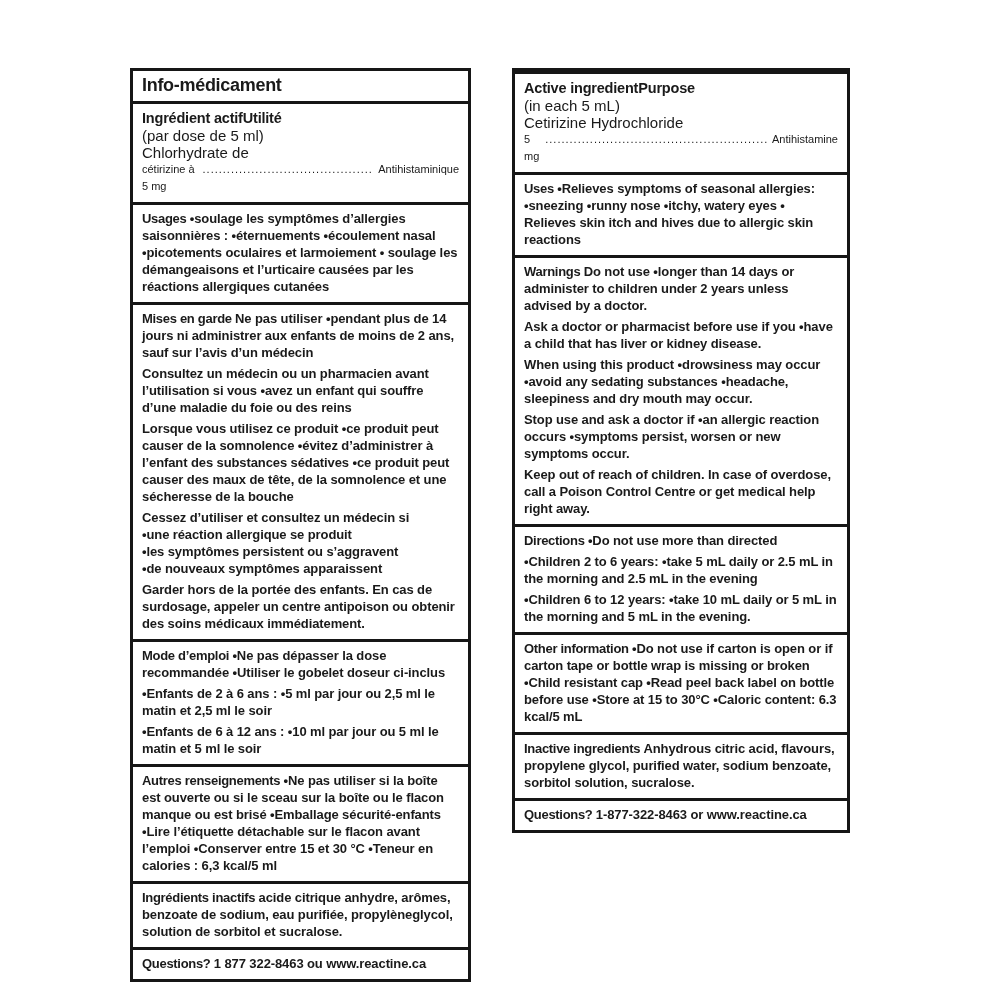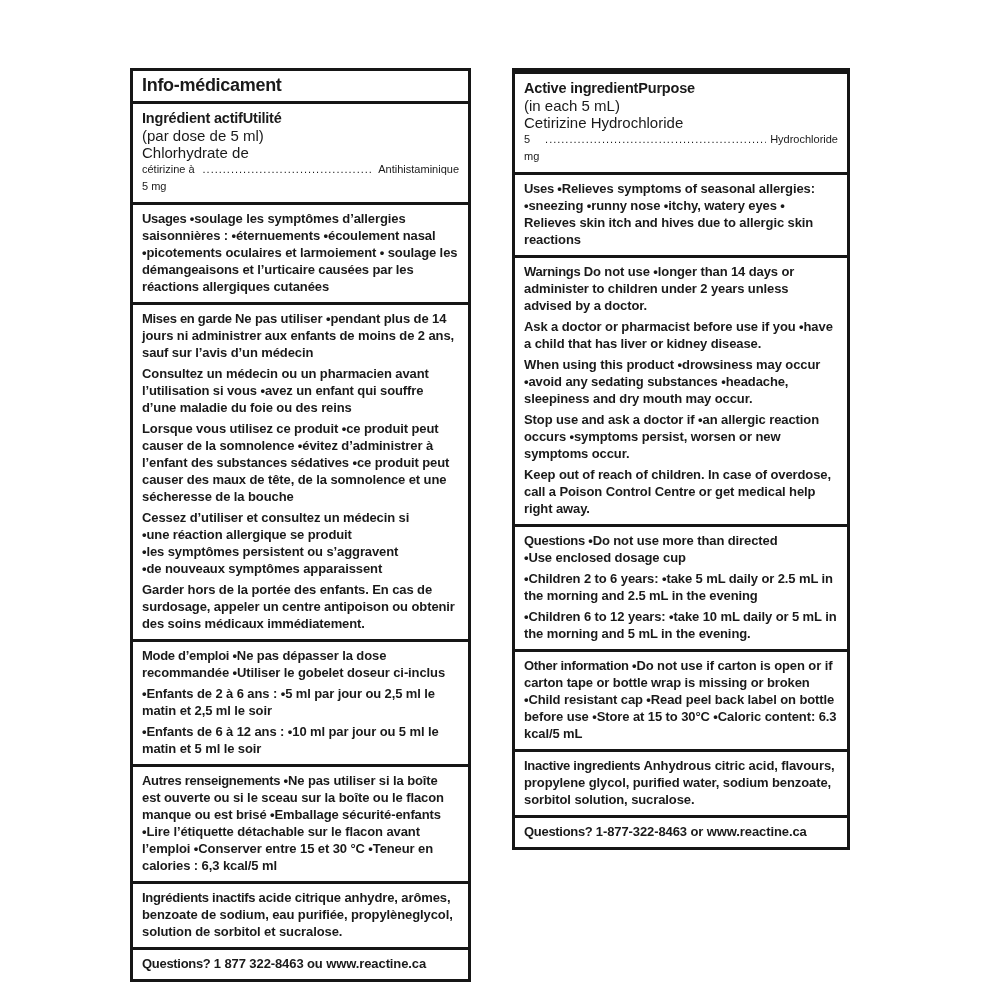--- a/index.html
+++ b/index.html
@@ -105,39 +105,38 @@
   <div class="sec">
     <div class="ing-head">
       <span>Active ingredient</span>
       <span>Purpose</span>
     </div>
     <div class="ing-line">(in each 5 mL)</div>
     <div class="ing-line">Cetirizine Hydrochloride</div>
     <div class="dots-row">
       <span>5 mg</span>
       <span class="dots">..............................................................................</span>
-      <span class="tail">Hydrochloride</span>
+      <span class="tail">Antihistamine</span>
     </div>
   </div>
 
   <div class="sec">
     <div class="para"><span class="run-h">Uses  </span><span class="run-r">•Relieves symptoms of seasonal allergies:  •sneezing  •runny nose  •itchy, watery eyes  • Relieves skin itch and hives due to allergic skin reactions</span></div>
   </div>
 
   <div class="sec">
     <div class="para"><span class="run-h">Warnings  </span><span class="run-b">Do not use  </span><span class="run-r">•longer than 14 days or administer to children under 2 years unless advised by a doctor.</span></div>
     <div class="para"><span class="run-b">Ask a doctor or pharmacist before use if you </span><span class="run-r">•have a child that has liver or kidney disease.</span></div>
     <div class="para"><span class="run-b">When using this product  </span><span class="run-r">•drowsiness may occur  •avoid any sedating substances •headache, sleepiness and dry mouth may occur.</span></div>
     <div class="para"><span class="run-b">Stop use and ask a doctor if  </span><span class="run-r">•an allergic reaction occurs  •symptoms persist, worsen or new symptoms occur.</span></div>
     <div class="para"><span class="run-b">Keep out of reach of children. </span><span class="run-r">In case of overdose, call a Poison Control Centre or get medical help right away.</span></div>
   </div>
 
   <div class="sec">
-    <div class="para"><span class="run-h">Questions  </span><span class="run-r">•Do not use more than directed</span></div>
-    <div class="para tight"><span class="run-r">•Use enclosed dosage cup</span></div>
+    <div class="para"><span class="run-h">Directions  </span><span class="run-r">•Do not use more than directed</span></div>
     <div class="para"><span class="run-r">•Children 2 to 6 years:  •take 5 mL daily or 2.5 mL in the morning and 2.5 mL in the evening</span></div>
     <div class="para"><span class="run-r">•Children 6 to 12 years:  •take 10 mL daily or 5 mL in the morning and 5 mL in the evening.</span></div>
   </div>
 
   <div class="sec">
     <div class="para"><span class="run-h">Other information  </span><span class="run-r">•Do not use if carton is open or if carton tape or bottle wrap is missing or broken  •Child resistant cap  •Read peel back label on bottle before use  •Store at 15 to 30°C  •Caloric content: 6.3 kcal/5 mL</span></div>
   </div>
 
   <div class="sec">
     <div class="para"><span class="run-h">Inactive ingredients </span><span class="run-r">Anhydrous citric acid, flavours, propylene glycol, purified water, sodium benzoate, sorbitol solution, sucralose.</span></div>

